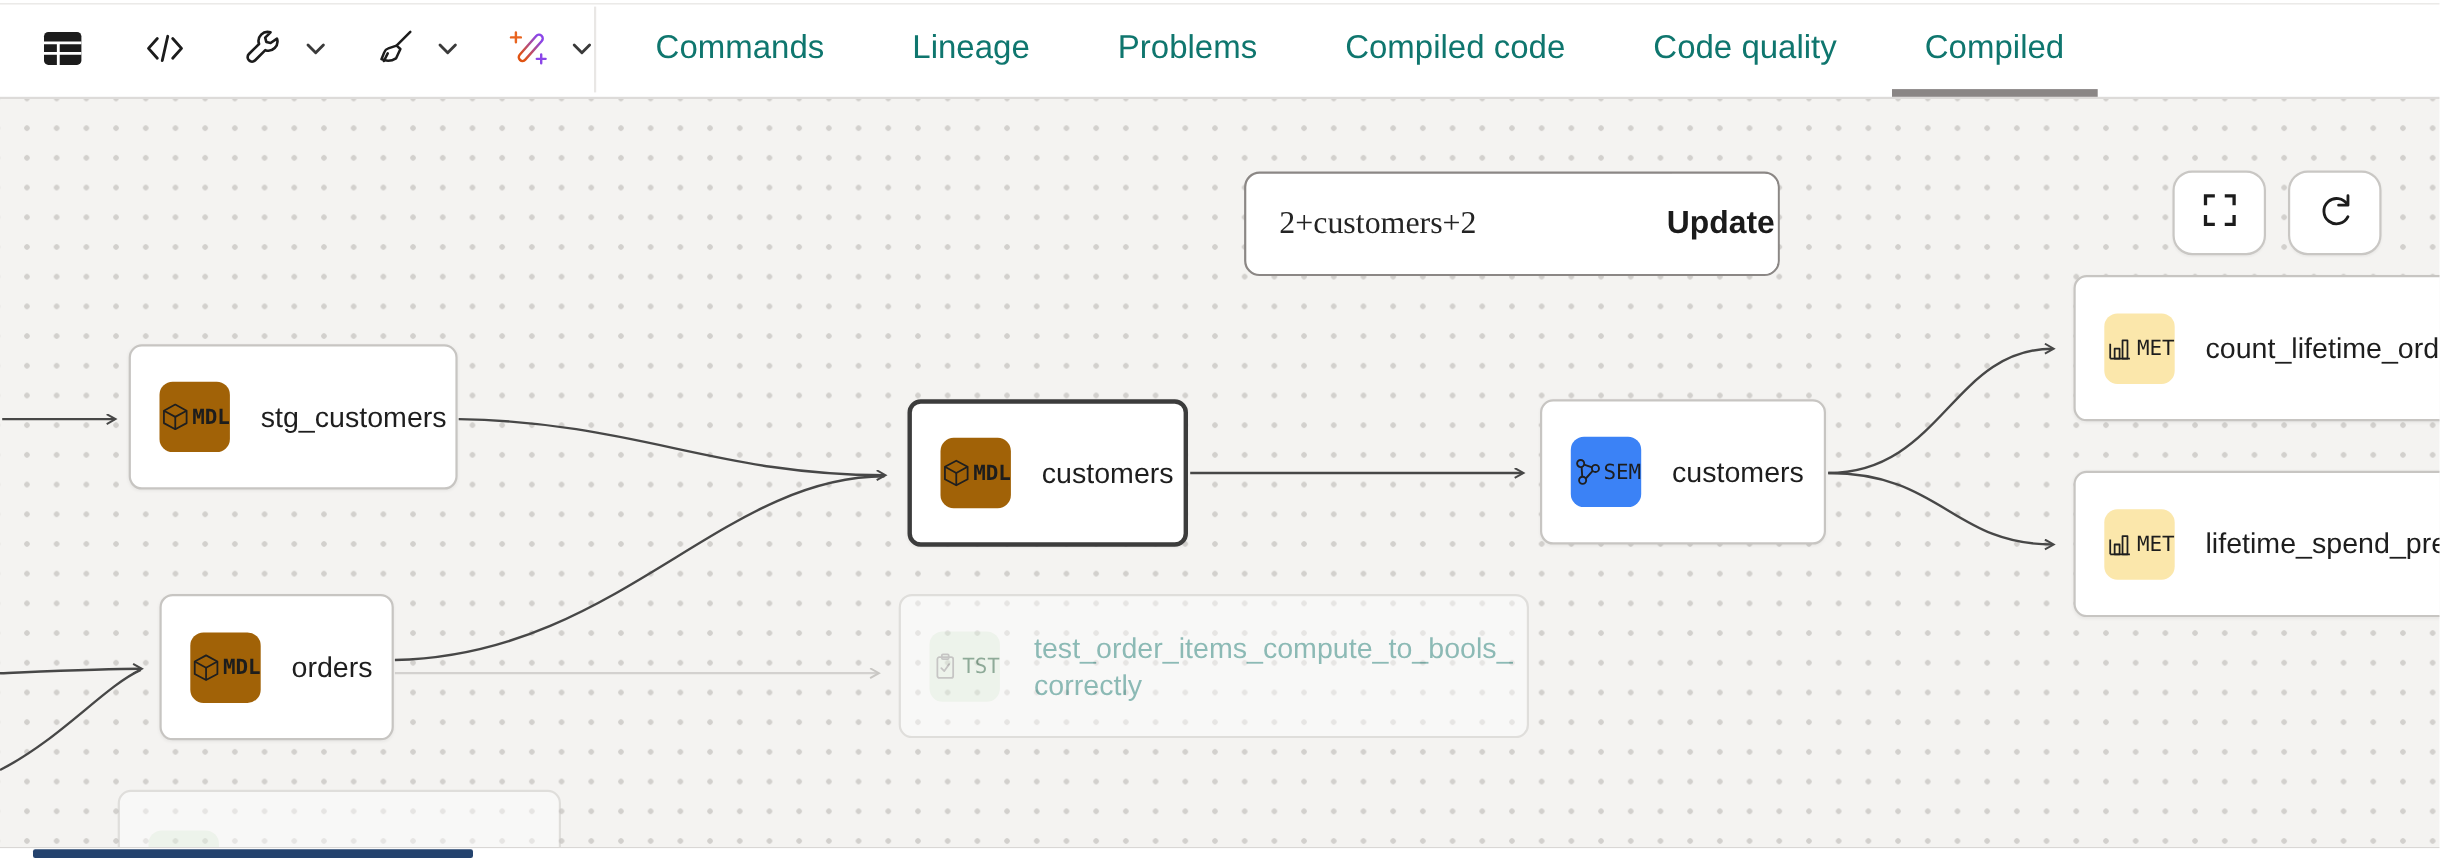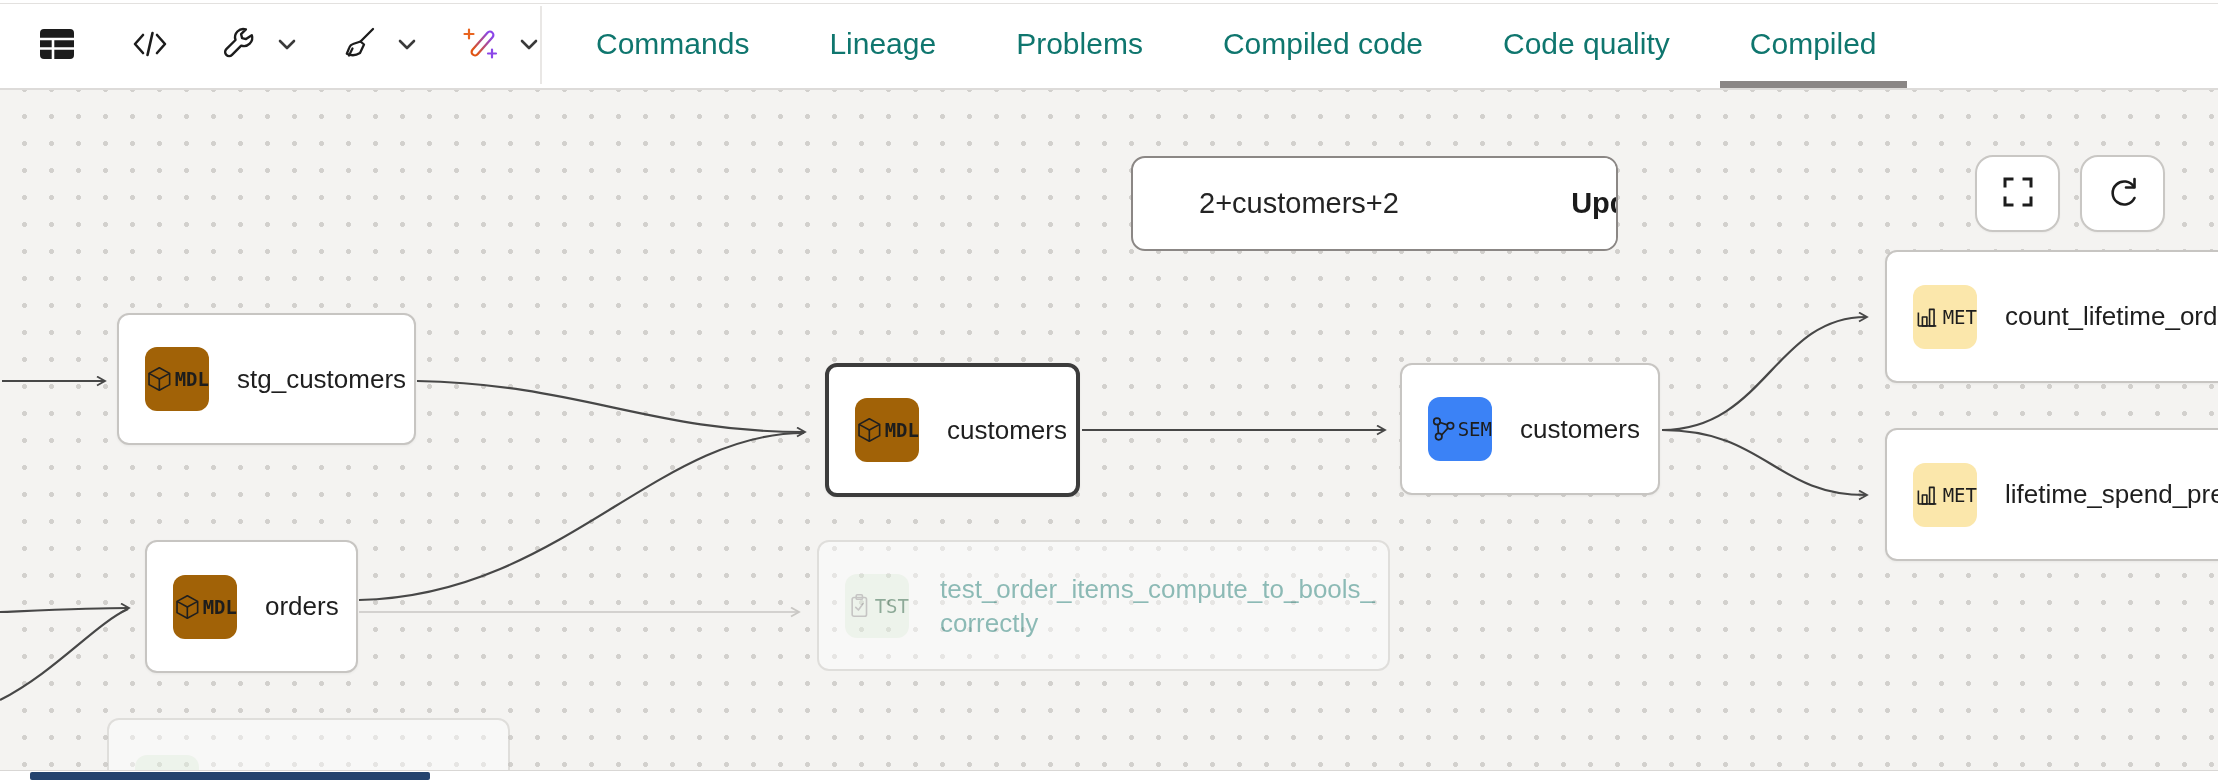--- a/index.html
+++ b/index.html
@@ -29,22 +29,22 @@
             background-color:#f4f3f1;
             background-image:radial-gradient(circle, #d2d0cd 2.2px, transparent 2.8px);
             background-size:27px 27px; background-position:11px 13px; }
   svg.edges { position:absolute; left:0; top:0; z-index:1; pointer-events:none; }
 
   
   .selector-group { position:absolute; left:1131px; top:66px; width:487px; height:95px;
                     background:#ffffff; border:2px solid #8b8785; border-radius:14px;
                     display:flex; align-items:stretch; z-index:3; overflow:hidden; }
   .selector-input { flex:1; border:none; outline:none; background:transparent;
-                    font-family:Liberation Sans, sans-serif; font-size:29px; color:#242424;
-                    padding:0 0 0 30px;margin-left:36px; }
+                    font-family:Liberation Serif, serif; font-size:29px; color:#242424;
+                    padding:0 0 0 30px; }
   .selector-sep { width:2px; background:#6f6b69; }
   .update-btn { width:182px; display:flex; align-items:center; justify-content:center;
                 font-size:29px; font-weight:700; color:#1b1b1b; cursor:pointer; background:#fff;
                 white-space:nowrap; padding:0 14px; }
   .sq-btn { position:absolute; top:65px; width:85px; height:77px; background:#ffffff;
             border:2px solid #c9c7c4; border-radius:18px; display:flex; align-items:center;
             justify-content:center; z-index:3; cursor:pointer; box-shadow:0 1px 2px rgba(0,0,0,.04); }
   .btn-fullscreen { left:1975px; }
   .btn-refresh { left:2080px; }
 

